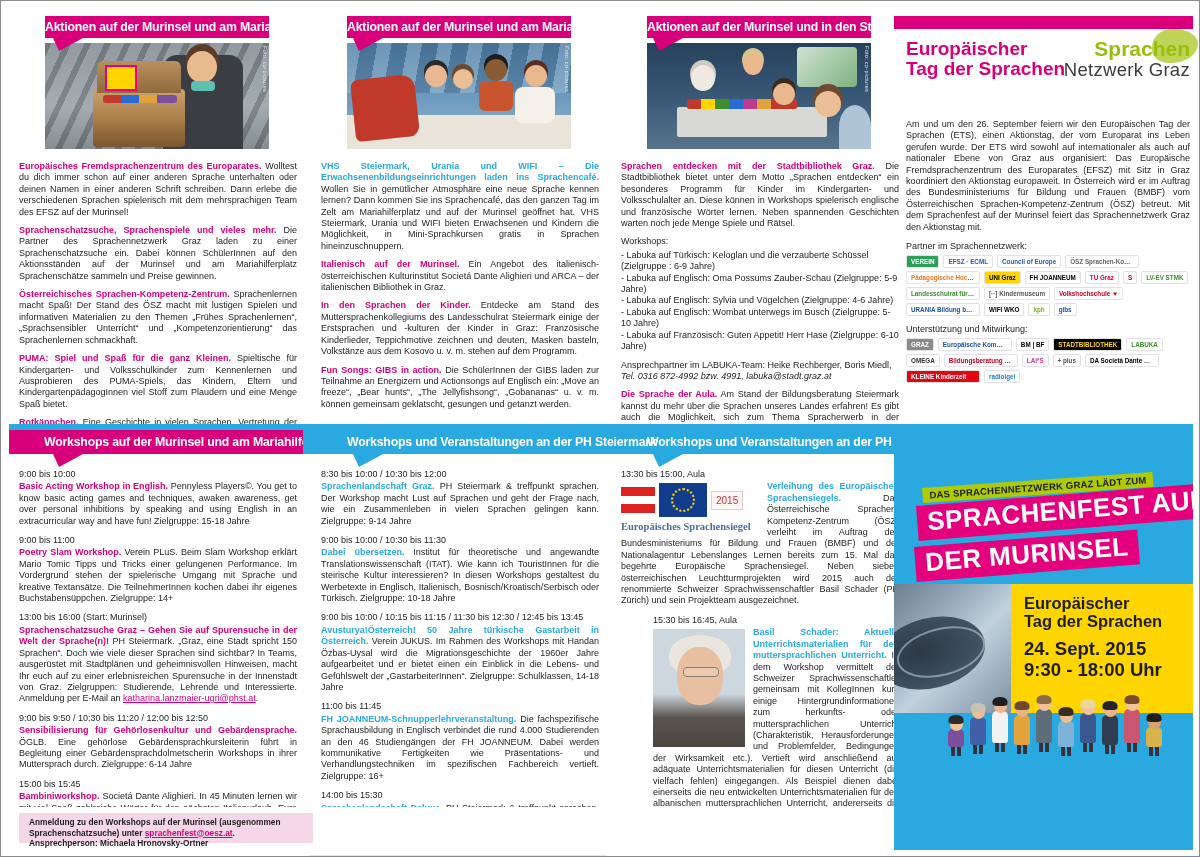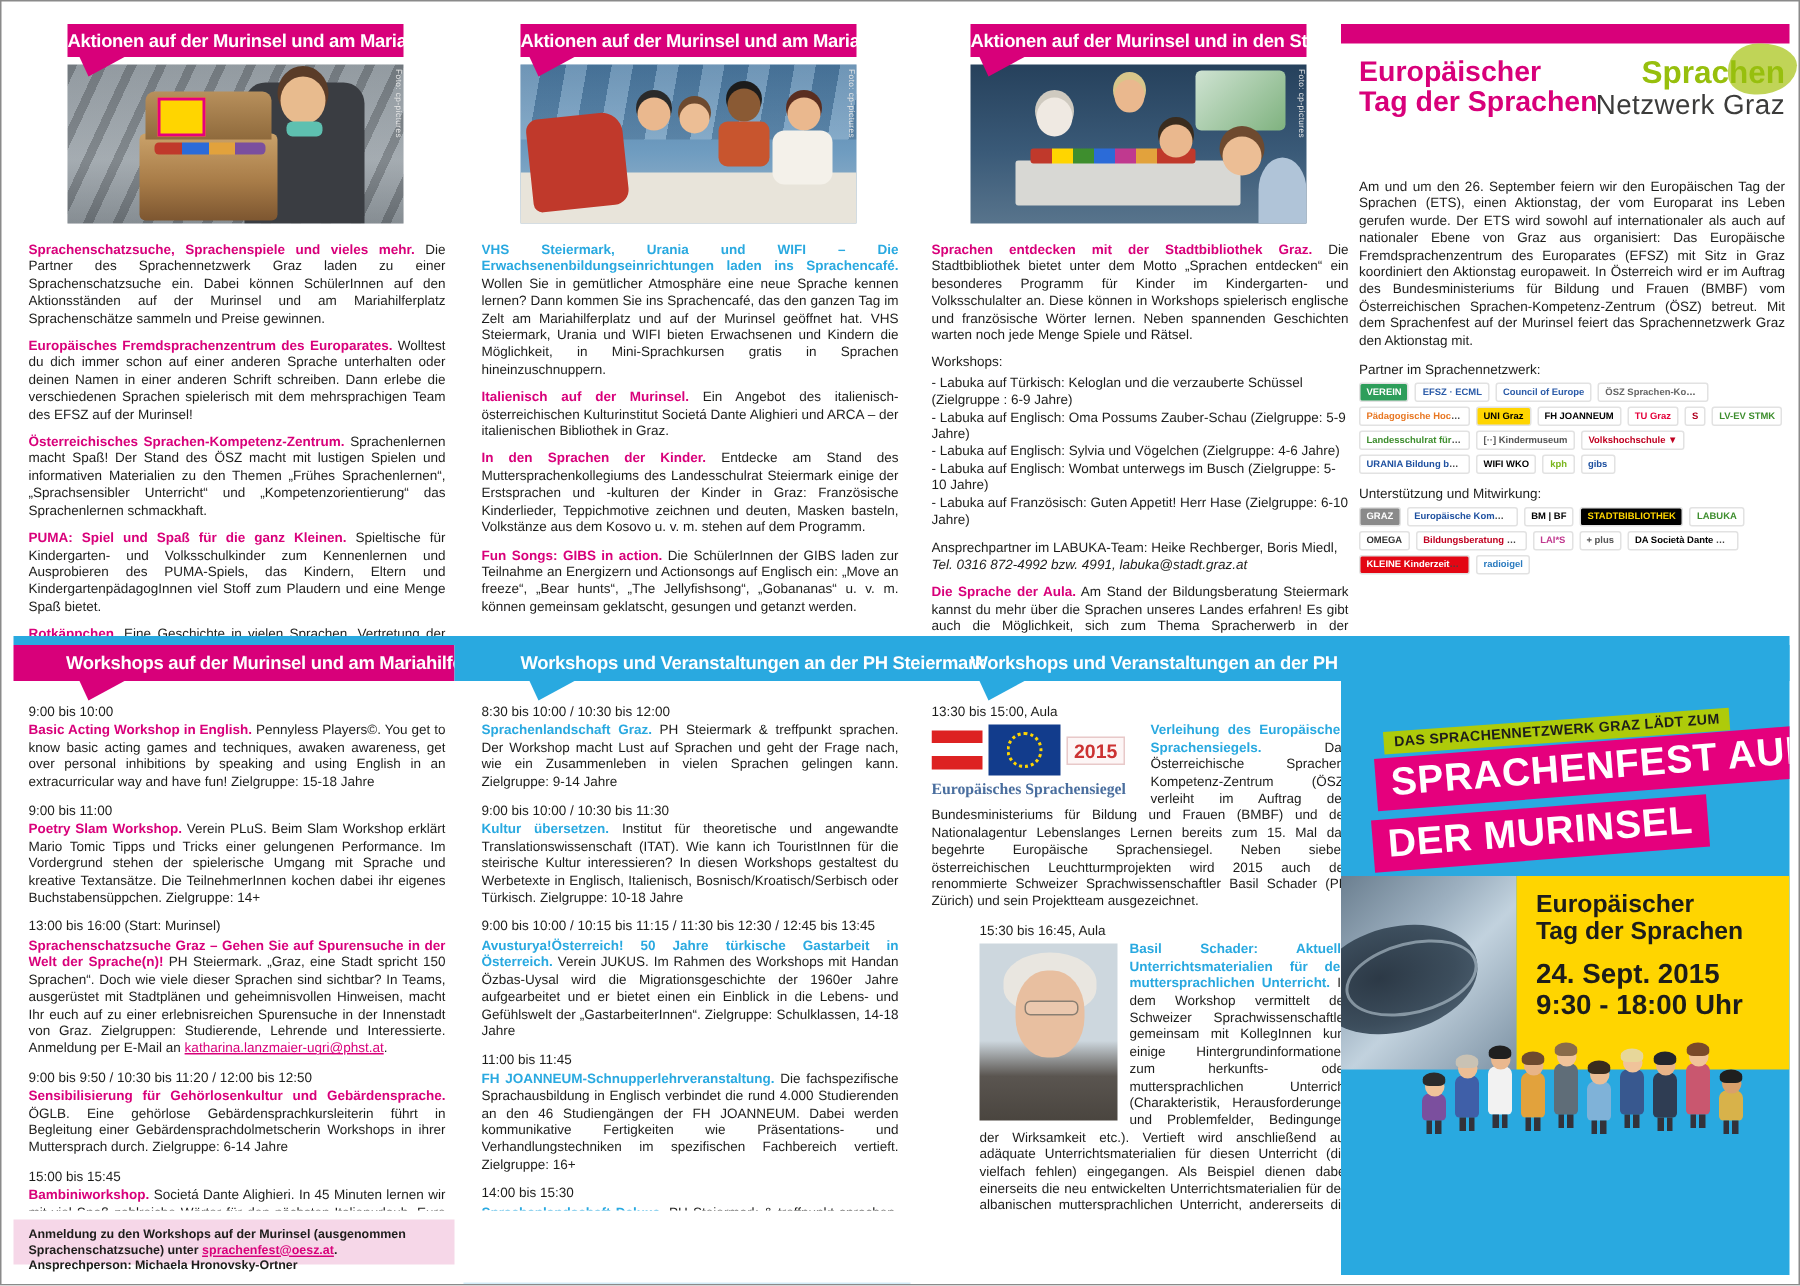--- a/index.html
+++ b/index.html
@@ -53,21 +53,21 @@
   a.mail{text-decoration:underline;cursor:pointer;}
   a.mail.pink{color:#d8007a;}
   a.mail.blue{color:#29a9e0;}
 
   
   .siegel{float:left;width:138px;margin:2px 8px 2px 0;}
   .siegel .row{display:flex;align-items:center;gap:4px;}
   .flagAT{width:34px;height:26px;background:linear-gradient(#d22 33%,#fff 33%,#fff 66%,#d22 66%);}
   .flagEU{width:48px;height:34px;background:#123c8c;display:flex;align-items:center;justify-content:center;}
   .flagEU .stars{width:20px;height:20px;border-radius:50%;border:2px dotted #ffd500;}
-  .year{font-size:13px;font-weight:bold;color:#c33;border:1px solid #e8c9c9;padding:3px 4px;background:#fdf6f6;}
+  .year{font-size:10px;font-weight:normal;color:#c33;border:1px solid #e8c9c9;padding:3px 4px;background:#fdf6f6;}
   .siegel .cap{margin-top:4px;font-family:"Liberation Serif",serif;font-weight:bold;font-size:10.5px;color:#4a6e9e;text-align:left;}
   .portrait{float:left;width:92px;height:118px;margin:2px 8px 2px 0;background:linear-gradient(#cdd7de 0%,#cdd7de 55%,#5a5550 75%,#4a453f 100%);position:relative;overflow:hidden;}
   .portrait .hair{position:absolute;left:16px;top:6px;width:62px;height:40px;background:#e9e6e0;border-radius:50% 50% 40% 40%;}
   .portrait .face{position:absolute;left:24px;top:18px;width:46px;height:58px;background:#e8bfa0;border-radius:46%;}
   .portrait .glasses{position:absolute;left:30px;top:38px;width:34px;height:8px;border:1.5px solid #8a7f72;border-radius:4px;background:rgba(255,255,255,.15);}
 
   
   .event{position:absolute;left:893px;top:429px;width:299px;height:420px;background:#29a9e0;overflow:hidden;}
   .ban-green{position:absolute;left:28px;top:58px;transform:rotate(-4deg);transform-origin:left top;background:#aecb0a;color:#1d1d1b;font-weight:bold;font-size:9.5px;padding:2px 7px;white-space:nowrap;letter-spacing:.2px;}
   .ban-pink{position:absolute;transform:rotate(-4.5deg);transform-origin:left top;background:#e5007d;color:#fff;font-weight:bold;font-size:26px;letter-spacing:.5px;padding:1px 10px 3px 10px;white-space:nowrap;}
@@ -130,22 +130,22 @@
     <div class="ph-shape" style="left:40px;top:56px;width:110px;height:10px;background:linear-gradient(90deg,#c0392b 0 14px,#ffd500 14px 28px,#3e8e2e 28px 42px,#2b6bd8 42px 56px,#c0398f 56px 70px,#e2a23c 70px 84px,#c0392b 84px 110px);border-radius:2px;"></div>
     <div class="ph-shape" style="left:44px;top:22px;width:24px;height:26px;background:#efe9e2;border-radius:50%;box-shadow:0 -4px 0 1px #cfcac0;"></div>
     <div class="ph-shape" style="left:96px;top:10px;width:20px;height:22px;background:#eab88e;border-radius:50%;box-shadow:0 -4px 0 1px #d8c68a;"></div>
     <div class="ph-shape" style="left:168px;top:48px;width:26px;height:26px;background:#ecbe95;border-radius:50%;box-shadow:0 -5px 0 2px #6e4a2f;"></div>
     <div class="ph-shape" style="left:192px;top:62px;width:32px;height:44px;background:#b0c4d8;border-radius:50% 50% 0 0;"></div>
     <div class="ph-shape" style="left:126px;top:40px;width:22px;height:22px;background:#eab88e;border-radius:50%;box-shadow:0 -4px 0 1px #3a2c1e;"></div>
     <span class="credit">Foto: cp-pictures</span>
   </div>
 
   <div class="tcol" style="left:18px;">
+    <p><span class="lp">Europäisches Fremdsprachenzentrum des Europarates.</span> <span>Wolltest du dich immer schon auf einer anderen Sprache unterhalten oder deinen Namen in einer anderen Schrift schreiben. Dann erlebe die verschiedenen Sprachen spielerisch mit dem mehrsprachigen Team des EFSZ auf der Murinsel!</span></p>
     <p><span class="lp">Sprachenschatzsuche, Sprachenspiele und vieles mehr.</span> <span>Die Partner des Sprachennetzwerk Graz laden zu einer Sprachenschatzsuche ein. Dabei können SchülerInnen auf den Aktionsständen auf der Murinsel und am Mariahilferplatz Sprachenschätze sammeln und Preise gewinnen.</span></p>
-    <p><span class="lp">Europäisches Fremdsprachenzentrum des Europarates.</span> <span>Wolltest du dich immer schon auf einer anderen Sprache unterhalten oder deinen Namen in einer anderen Schrift schreiben. Dann erlebe die verschiedenen Sprachen spielerisch mit dem mehrsprachigen Team des EFSZ auf der Murinsel!</span></p>
     <p><span class="lp">Österreichisches Sprachen-Kompetenz-Zentrum.</span> <span>Sprachenlernen macht Spaß! Der Stand des ÖSZ macht mit lustigen Spielen und informativen Materialien zu den Themen „Frühes Sprachenlernen“, „Sprachsensibler Unterricht“ und „Kompetenzorientierung“ das Sprachenlernen schmackhaft.</span></p>
     <p><span class="lp">PUMA: Spiel und Spaß für die ganz Kleinen.</span> <span>Spieltische für Kindergarten- und Volksschulkinder zum Kennenlernen und Ausprobieren des PUMA-Spiels, das Kindern, Eltern und KindergartenpädagogInnen viel Stoff zum Plaudern und eine Menge Spaß bietet.</span></p>
     <p><span class="lp">Rotkäppchen.</span> <span>Eine Geschichte in vielen Sprachen. Vertretung der Europäischen Kommission in Österreich.</span></p>
   </div>
 
   <div class="tcol" style="left:320px;">
     <p><span class="lb">VHS Steiermark, Urania und WIFI – Die Erwachsenenbildungseinrichtungen laden ins Sprachencafé.</span> <span>Wollen Sie in gemütlicher Atmosphäre eine neue Sprache kennen lernen? Dann kommen Sie ins Sprachencafé, das den ganzen Tag im Zelt am Mariahilferplatz und auf der Murinsel geöffnet hat. VHS Steiermark, Urania und WIFI bieten Erwachsenen und Kindern die Möglichkeit, in Mini-Sprachkursen gratis in Sprachen hineinzuschnuppern.</span></p>
     <p><span class="lp">Italienisch auf der Murinsel.</span> <span>Ein Angebot des italienisch-österreichischen Kulturinstitut Societá Dante Alighieri und ARCA – der italienischen Bibliothek in Graz.</span></p>
     <p><span class="lp">In den Sprachen der Kinder.</span> <span>Entdecke am Stand des Muttersprachenkollegiums des Landesschulrat Steiermark einige der Erstsprachen und -kulturen der Kinder in Graz: Französische Kinderlieder, Teppichmotive zeichnen und deuten, Masken basteln, Volkstänze aus dem Kosovo u. v. m. stehen auf dem Programm.</span></p>
     <p><span class="lp">Fun Songs: GIBS in action.</span> <span>Die SchülerInnen der GIBS laden zur Teilnahme an Energizern und Actionsongs auf Englisch ein: „Move an freeze“, „Bear hunts“, „The Jellyfishsong“, „Gobananas“ u. v. m. können gemeinsam geklatscht, gesungen und getanzt werden.</span></p>
@@ -245,32 +245,32 @@
     </div>
     <div class="item">
       <span class="time">9:00 bis 9:50 / 10:30 bis 11:20 / 12:00 bis 12:50</span>
       <span class="lp">Sensibilisierung für Gehörlosenkultur und Gebärdensprache.</span> <span>ÖGLB. Eine gehörlose Gebärdensprachkursleiterin führt in Begleitung einer Gebärdensprachdolmetscherin Workshops in ihrer Muttersprach durch. Zielgruppe: 6-14 Jahre</span>
     </div>
     <div class="item">
       <span class="time">15:00 bis 15:45</span>
       <span class="lp">Bambiniworkshop.</span> <span>Societá Dante Alighieri.  In 45 Minuten lernen wir mit viel Spaß zahlreiche Wörter für den nächsten Italienurlaub. Eure Eltern werden staunen! Zielgruppe: 5+</span>
     </div>
   </div>
-  <div class="footer pinkbg" style="left:8px;width:294px;">
+  <div class="footer pinkbg" style="left:18px;width:294px;">
     <span>Anmeldung zu den Workshops auf der Murinsel (ausgenommen Sprachenschatzsuche) unter </span><a class="mail pink">sprachenfest@oesz.at</a><span>.  Ansprechperson: Michaela Hronovsky-Ortner</span>
   </div>
 
   <div class="bcol" style="left:320px;">
     <div class="item">
       <span class="time">8:30 bis 10:00 / 10:30 bis 12:00</span>
       <span class="lb">Sprachenlandschaft Graz.</span> <span>PH Steiermark &amp; treffpunkt sprachen. Der Workshop macht Lust auf Sprachen und geht der Frage nach, wie ein Zusammenleben in vielen Sprachen gelingen kann. Zielgruppe: 9-14 Jahre</span>
     </div>
     <div class="item">
       <span class="time">9:00 bis 10:00 / 10:30 bis 11:30</span>
-      <span class="lb">Kultur übersetzen.</span> <span>Institut für theoretische und angewandte Translationswissenschaft (ITAT). Wie kann ich TouristInnen für die steirische Kultur interessieren? In diesen Workshops gestaltest du Werbetexte in Englisch, Italienisch, Bosnisch/Kroatisch/Serbisch oder Türkisch. Zielgruppe: 10-18 Jahre</span>
+      <span class="lb">Dabei übersetzen.</span> <span>Institut für theoretische und angewandte Translationswissenschaft (ITAT). Wie kann ich TouristInnen für die steirische Kultur interessieren? In diesen Workshops gestaltest du Werbetexte in Englisch, Italienisch, Bosnisch/Kroatisch/Serbisch oder Türkisch. Zielgruppe: 10-18 Jahre</span>
     </div>
     <div class="item">
       <span class="time">9:00 bis 10:00 / 10:15 bis 11:15 / 11:30 bis 12:30 / 12:45 bis 13:45</span>
       <span class="lb">Avusturya!Österreich! 50 Jahre türkische Gastarbeit in Österreich.</span> <span>Verein JUKUS. Im Rahmen des Workshops mit Handan Özbas-Uysal wird die Migrationsgeschichte der 1960er Jahre aufgearbeitet und er bietet einen ein Einblick in die Lebens- und Gefühlswelt der „GastarbeiterInnen“. Zielgruppe: Schulklassen, 14-18 Jahre</span>
     </div>
     <div class="item">
       <span class="time">11:00 bis 11:45</span>
       <span class="lb">FH JOANNEUM-Schnupperlehrveranstaltung.</span> <span>Die fachspezifische Sprachausbildung in Englisch verbindet die rund 4.000 Studierenden an den 46 Studiengängen der FH JOANNEUM. Dabei werden kommunikative Fertigkeiten wie Präsentations- und Verhandlungstechniken im spezifischen Fachbereich vertieft. Zielgruppe: 16+</span>
     </div>
     <div class="item">

